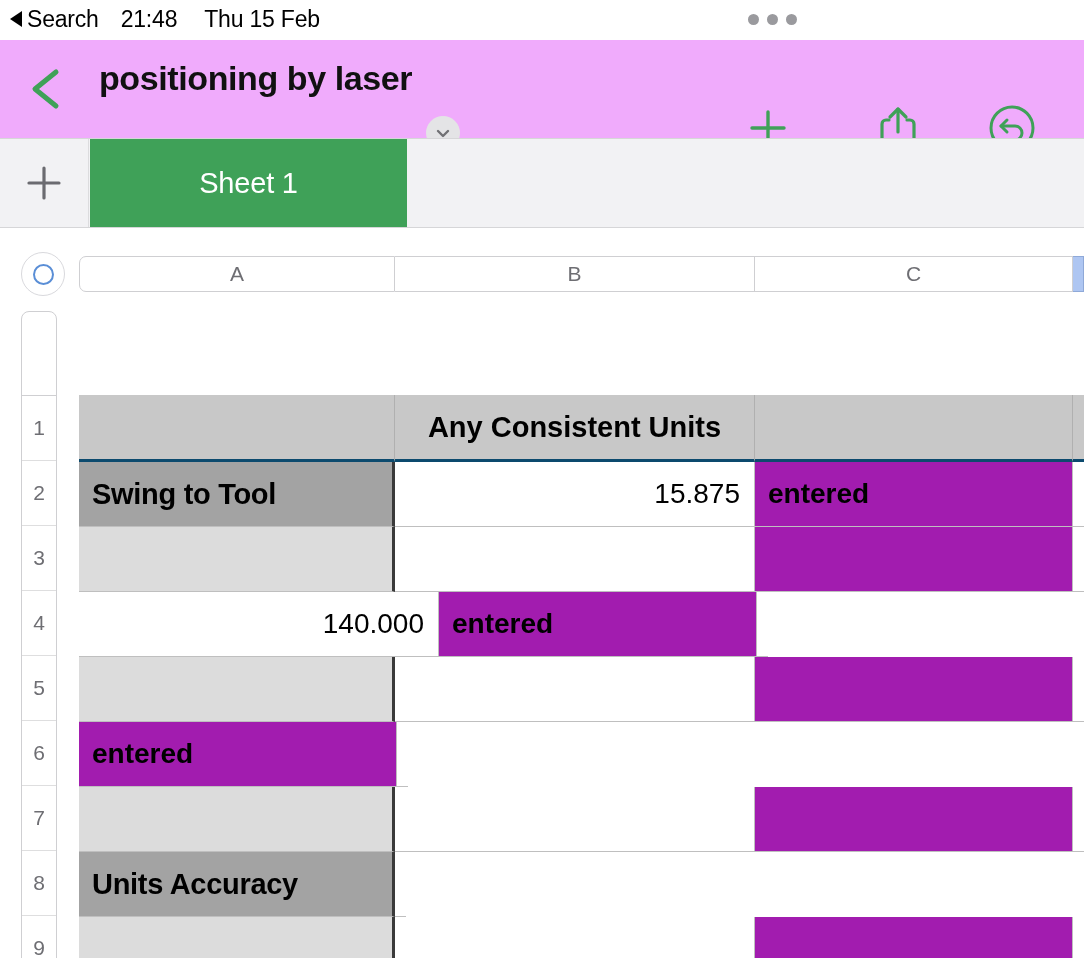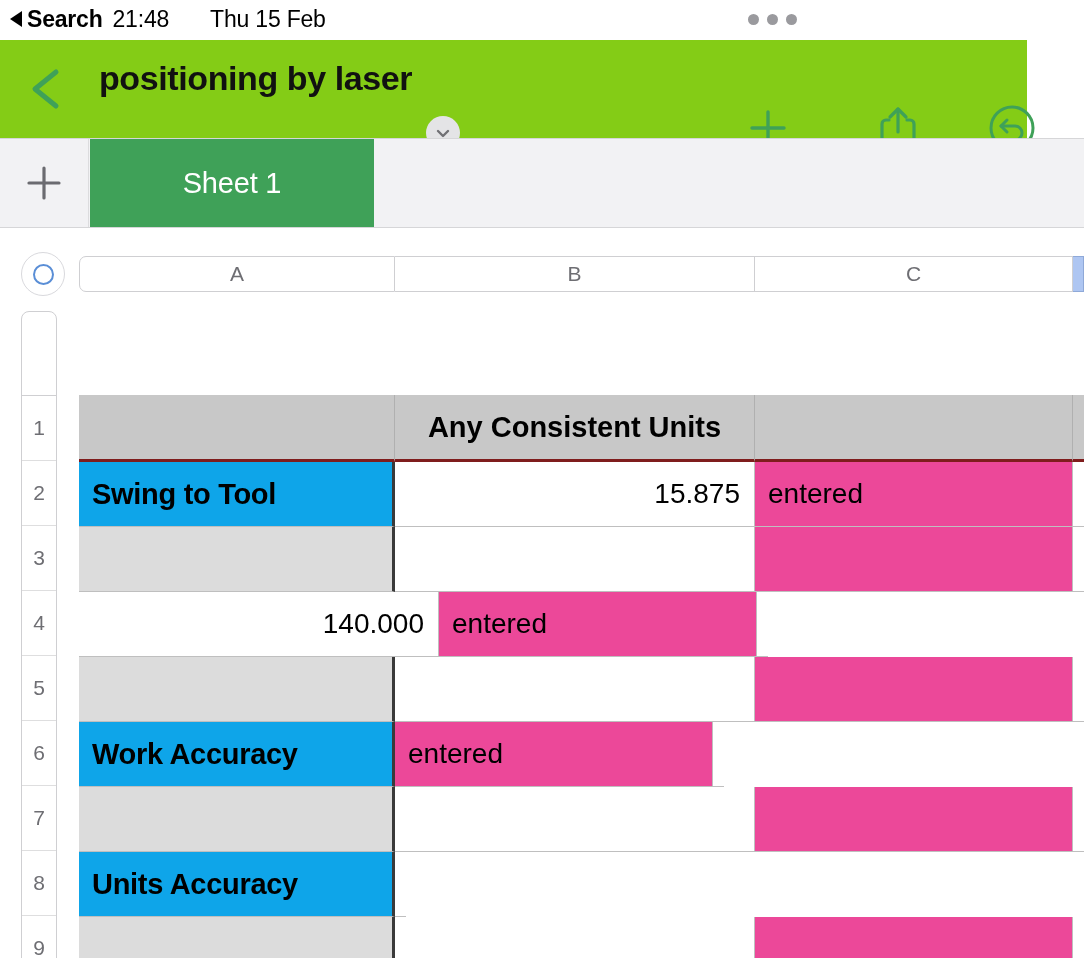--- a/index.html
+++ b/index.html
@@ -34,45 +34,44 @@
     letter-spacing: -0.2px;
   }
   .back-triangle {
     width: 0;
     height: 0;
     border-top: 8px solid transparent;
     border-bottom: 8px solid transparent;
     border-right: 12px solid #000;
     margin-right: 5px;
   }
-  .status-search { font-weight: 700; margin-right: 10px; }
+  .status-search { font-weight: 400; margin-right: 22px; }
   .status-time { font-weight: 400; margin-right: 27px; }
-  .status-date { font-weight: 400; margin-left: 14px; }
+  .status-date { font-weight: 400; }
   .status-dots {
     position: absolute;
     left: 748px;
     top: 14px;
     display: flex;
     gap: 8px;
   }
   .status-dots span {
     display: block;
     width: 11px;
     height: 11px;
     border-radius: 50%;
     background: #9a9a9e;
   }
 
   
   .toolbar {
     position: relative;
     height: 98px;
-    width: 979px;
-    background: #84cc16;
-    padding-left: 48px;
+    width: 1084px;
+    background: #f0abfc;
   }
   .nav-back {
     position: absolute;
     left: 24px;
     top: 24px;
     width: 46px;
     height: 50px;
     cursor: pointer;
   }
   .doc-title {
@@ -133,21 +132,21 @@
     align-items: center;
     justify-content: center;
     cursor: pointer;
     border-right: 1px solid #dcdcde;
     box-sizing: border-box;
   }
   .sheet-tab {
     position: absolute;
     left: 90px;
     top: 0;
-    width: 284px;
+    width: 317px;
     height: 88px;
     display: flex;
     align-items: center;
     justify-content: center;
     color: #ffffff;
     font-size: 29px;
     font-weight: 400;
     letter-spacing: -0.2px;
     cursor: pointer;
   }
@@ -262,49 +261,49 @@
   }
   .col-a { width: 316px; padding-left: 13px; }
   .col-b { width: 360px; }
   .col-c { width: 318px; padding-left: 13px; }
   .col-d { width: 11px; padding: 0; border-right: none; }
 
   
   .row-header .cell {
     height: 67px;
     background: #c8c8c8;
-    border-bottom: 3px solid #7f1d1d;
+    border-bottom: 3px solid #0c4a6e;
     font-weight: 700;
     font-size: 29px;
   }
   .row-header .col-a { border-right: 1px solid #b0b0b0; }
   .row-header .col-b {
     justify-content: center;
     padding: 0;
     border-right: 1px solid #b0b0b0;
   }
   .row-header .col-c { border-right: 1px solid #b0b0b0; }
   .row-header .col-d { background: #c8c8c8; }
 
   
   .row-data .cell { height: 65px; }
   .row-data .col-a {
-    background: #0ea5e9;
+    background: #a3a3a3;
     font-weight: 700;
     font-size: 29px;
     border-right: 3px solid #3a3a3a;
     letter-spacing: -0.3px;
   }
   .row-data .col-b {
     background: #ffffff;
     justify-content: flex-end;
     padding-right: 14px;
     font-weight: 400;
   }
-  .row-data .col-c { background: #ec4899; font-weight: 400; text-align: center; }
+  .row-data .col-c { background: #a21caf; font-weight: 700; text-align: center; }
   .row-data .col-d { background: #ffffff; border-bottom: 1px solid #bfbfbf; }
 
   .row-data.blank .col-a { background: #dcdcdc; }
 </style>
 </head>
 <body>
 
 <div class="status-bar">
   <div class="status-left">
     <span class="back-triangle"></span>
@@ -451,21 +450,20 @@
   </div>
 
   <div class="trow row-data blank">
     <div class="cell col-a"></div>
     <div class="cell col-b"></div>
     <div class="cell col-c"></div>
     <div class="cell col-d"></div>
   </div>
 
   <div class="trow row-data">
-    <div class="cell col-a">Work Accuracy</div>
     <div class="cell col-c">entered</div>
     <div class="cell col-d"></div>
   </div>
 
   <div class="trow row-data blank">
     <div class="cell col-a"></div>
     <div class="cell col-b"></div>
     <div class="cell col-c"></div>
     <div class="cell col-d"></div>
   </div>

